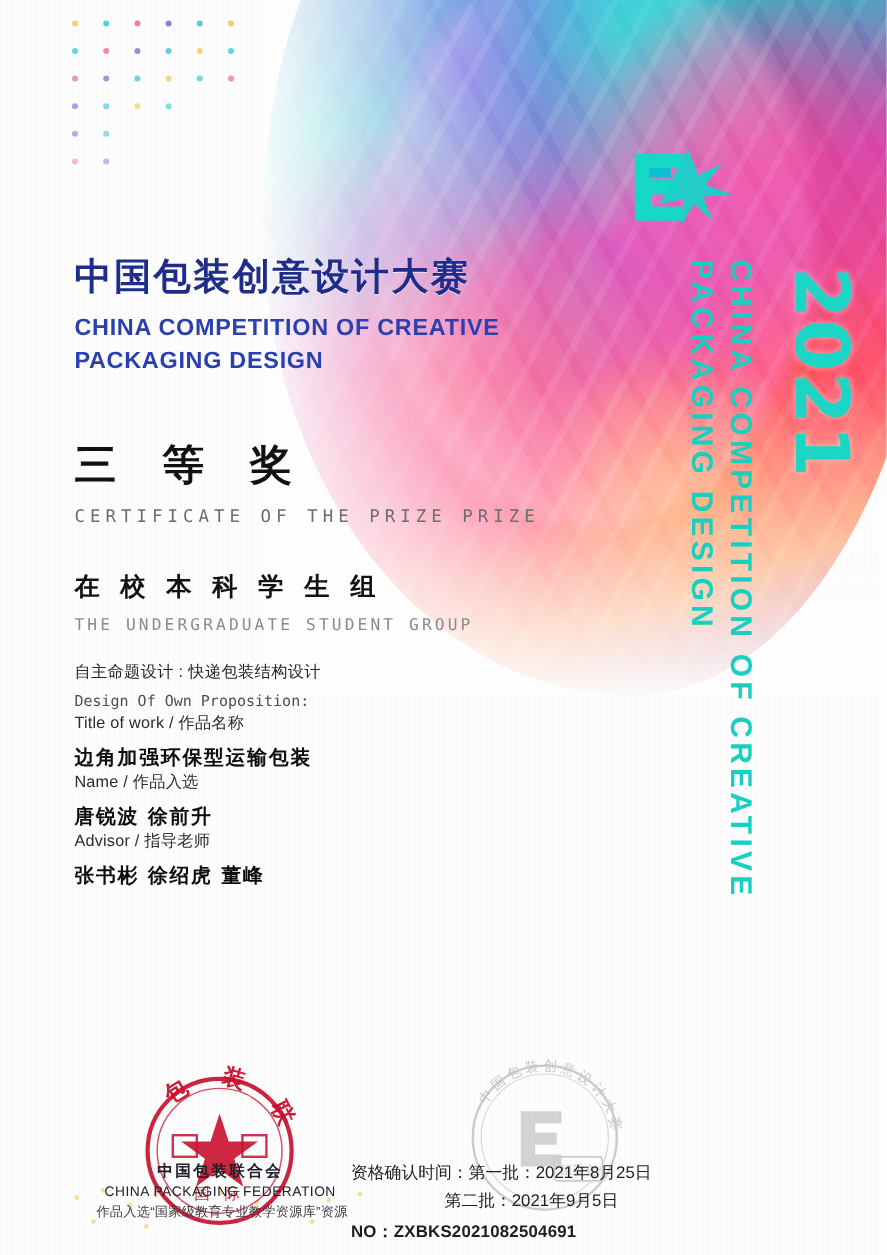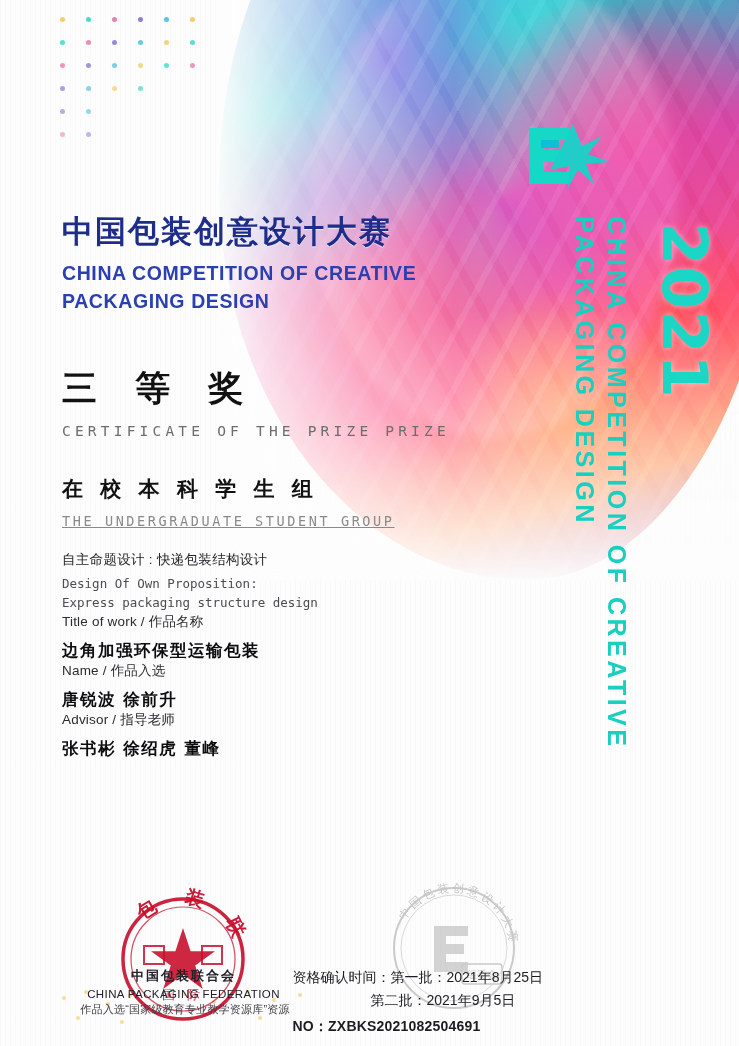--- a/index.html
+++ b/index.html
@@ -214,21 +214,20 @@
     letter-spacing: 5px;
     color: #111111;
     font-family: "DejaVu Sans", sans-serif;
   }
   .group-en {
     margin-top: 10px;
     font-size: 13.5px;
     letter-spacing: 2.6px;
     color: #8a8a8a;
     font-family: "DejaVu Sans Mono", monospace;
-    text-decoration: underline;
   }
 
   .prop-cn {
     margin-top: 22px;
     font-size: 13.5px;
     color: #24242a;
     letter-spacing: 0.3px;
   }
   .prop-en {
     margin-top: 6px;
@@ -410,21 +409,20 @@
 
     <div class="prize-cn">三 等 奖</div>
     <div class="prize-en">CERTIFICATE OF THE PRIZE PRIZE</div>
 
     <div class="group-cn">在 校 本 科 学 生 组</div>
     <div class="group-en">THE  UNDERGRADUATE  STUDENT  GROUP</div>
 
     <div class="prop-cn">自主命题设计 : 快递包装结构设计</div>
     <div class="prop-en">
       <div>Design Of Own Proposition:</div>
-      <div>Express packaging structure design</div>
     </div>
 
     <div class="field">
       <div class="field-label">Title of work / 作品名称</div>
       <div class="field-value">边角加强环保型运输包装</div>
     </div>
 
     <div class="field">
       <div class="field-label">Name / 作品入选</div>
       <div class="field-value">唐锐波  徐前升</div>

